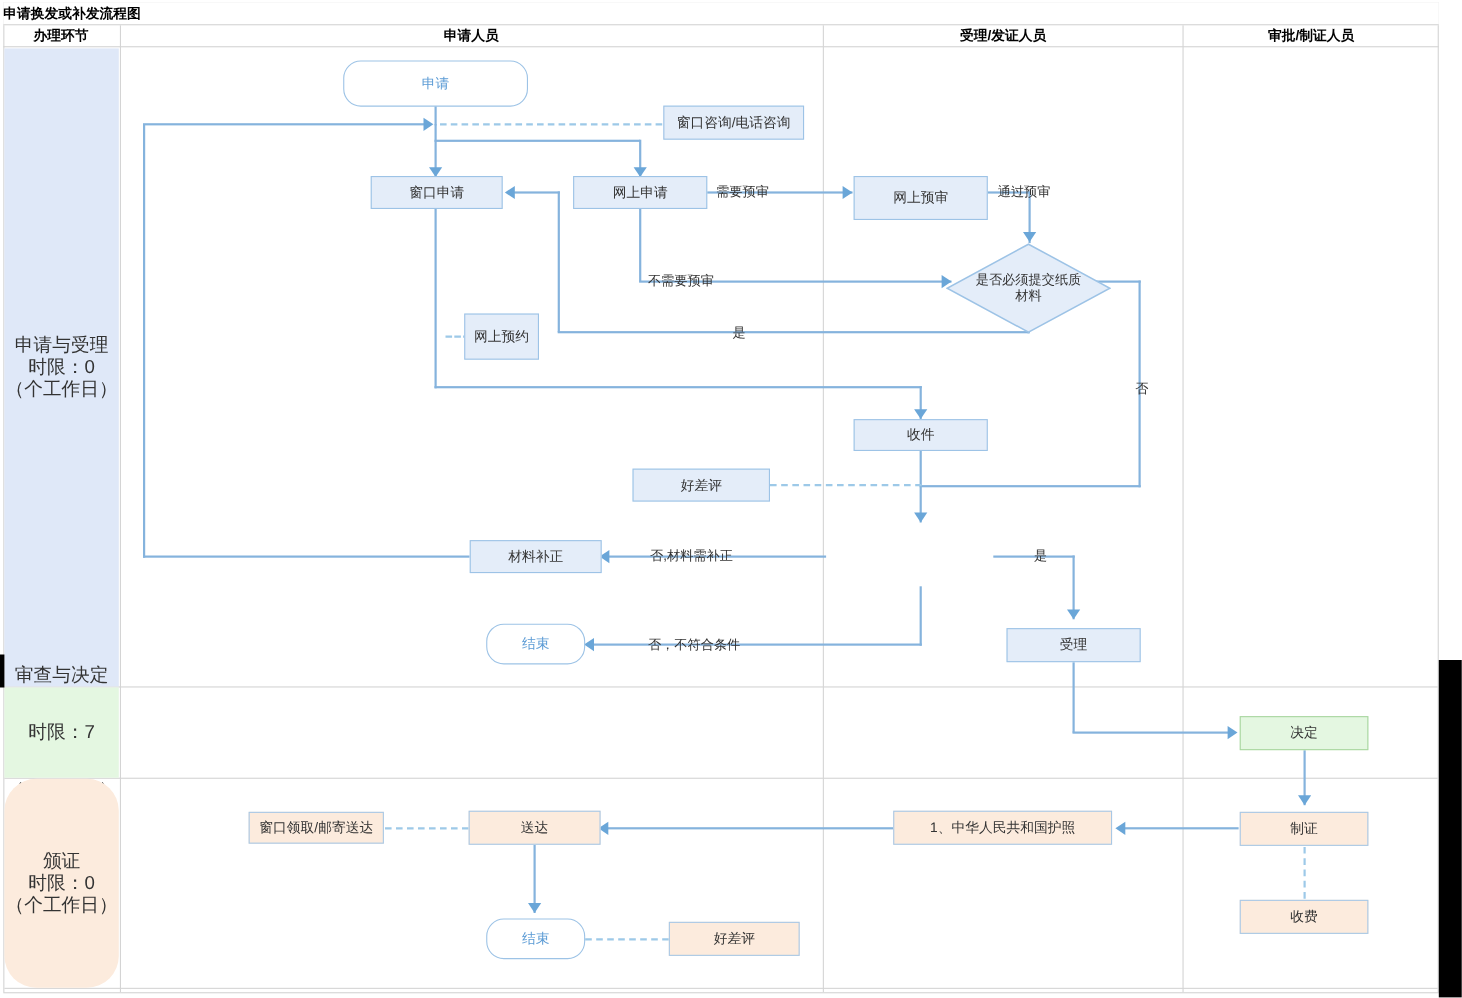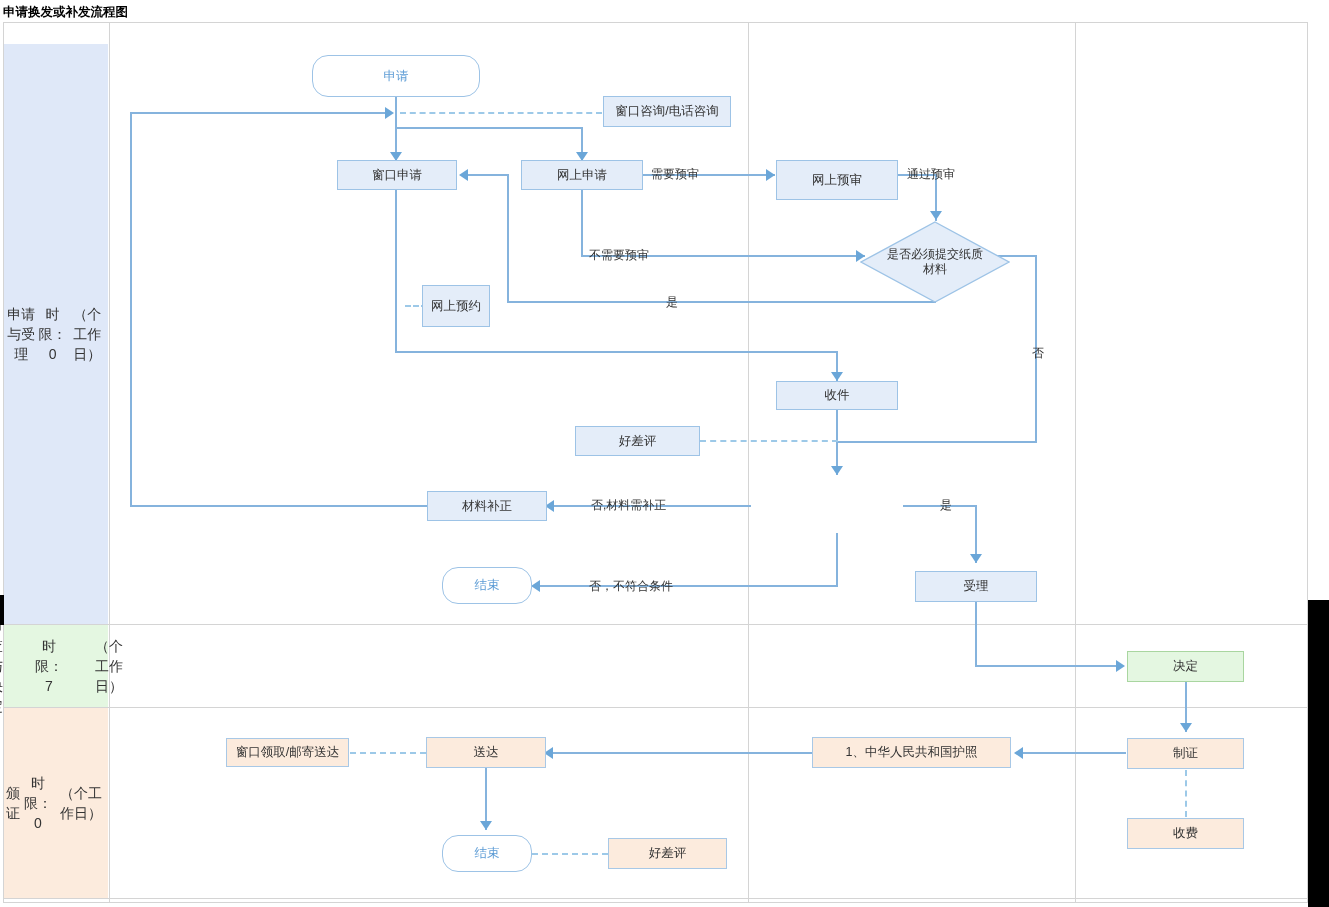--- a/index.html
+++ b/index.html
@@ -55,29 +55,29 @@
   .hline {
     position: absolute;
     height: 1px;
     background: #d4d4d4;
   }
 
   
   .stage {
     position: absolute; left: 4px;
     width: 104px;
-    font-size: 14px; color: #333;
+    font-size: 17px; color: #333;
     text-align: center;
-    display: flex; flex-direction: row;
+    display: flex; flex-direction: column;
     align-items: center; justify-content: center;
     line-height: 20px;
   }
   .stage.blue  { background: #dfe8f8; }
   .stage.green { background: #e4f7e1; gap: 32px; }
-  .stage.peach { background: #fcebdd; }
+  .stage.peach { background: #fcebdd; border-radius: 29px; }
 
   
   .blk { position: absolute; background: #000; }
 
   
   .node {
     position: absolute;
     display: flex; align-items: center; justify-content: center;
     text-align: center;
     font-size: 12.5px;
@@ -139,20 +139,26 @@
 <body>
 
 <div id="page">
 
   <div class="frame"></div>
 
   <div class="title-row">
     <div class="title-text">申请换发或补发流程图</div>
   </div>
 
+  <div class="hdr-row">
+    <div class="hdr" style="left:0px;width:105px;">办理环节</div>
+    <div class="hdr" style="left:106px;width:639px;">申请人员</div>
+    <div class="hdr" style="left:746px;width:326px;">受理/发证人员</div>
+    <div class="hdr" style="left:1073px;width:232px;">审批/制证人员</div>
+  </div>
 
   <div class="vline" style="left:109px;  top:23px; height:879px;"></div>
   <div class="vline" style="left:748px;  top:23px; height:879px;"></div>
   <div class="vline" style="left:1075px; top:23px; height:879px;"></div>
 
   <div class="hline" style="left:4px; top:624px; width:1303px;"></div>
   <div class="hline" style="left:4px; top:707px; width:1303px;"></div>
   <div class="hline" style="left:4px; top:898px; width:1303px;"></div>
 
   <div class="stage blue" style="top:44px; height:580px;">

